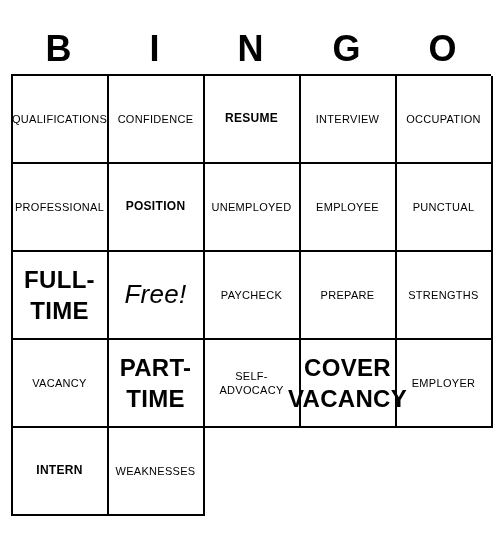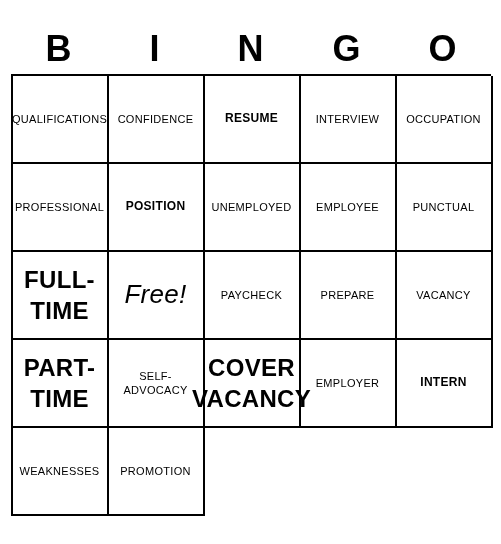--- a/index.html
+++ b/index.html
@@ -132,37 +132,37 @@
       <div class="bingo-cell">
         <span class="cell-text free">Free!</span>
       </div>
       <div class="bingo-cell">
         <span class="cell-text">PAYCHECK</span>
       </div>
       <div class="bingo-cell">
         <span class="cell-text">PREPARE</span>
       </div>
       <div class="bingo-cell">
+        <span class="cell-text">STRENGTHS</span>
+      </div>
+      <div class="bingo-cell">
         <span class="cell-text">VACANCY</span>
       </div>
       <div class="bingo-cell">
         <span class="cell-text large">PART-TIME</span>
       </div>
       <div class="bingo-cell">
         <span class="cell-text">SELF-ADVOCACY</span>
       </div>
       <div class="bingo-cell">
         <span class="cell-text large">COVER VACANCY</span>
       </div>
       <div class="bingo-cell">
         <span class="cell-text">EMPLOYER</span>
       </div>
       <div class="bingo-cell">
         <span class="cell-text medium">INTERN</span>
       </div>
       <div class="bingo-cell">
         <span class="cell-text">WEAKNESSES</span>
       </div>
-      <div class="bingo-cell">
-        <span class="cell-text">PROMOTION</span>
-      </div>
     </div>
 </div>
 
 </body></html>

